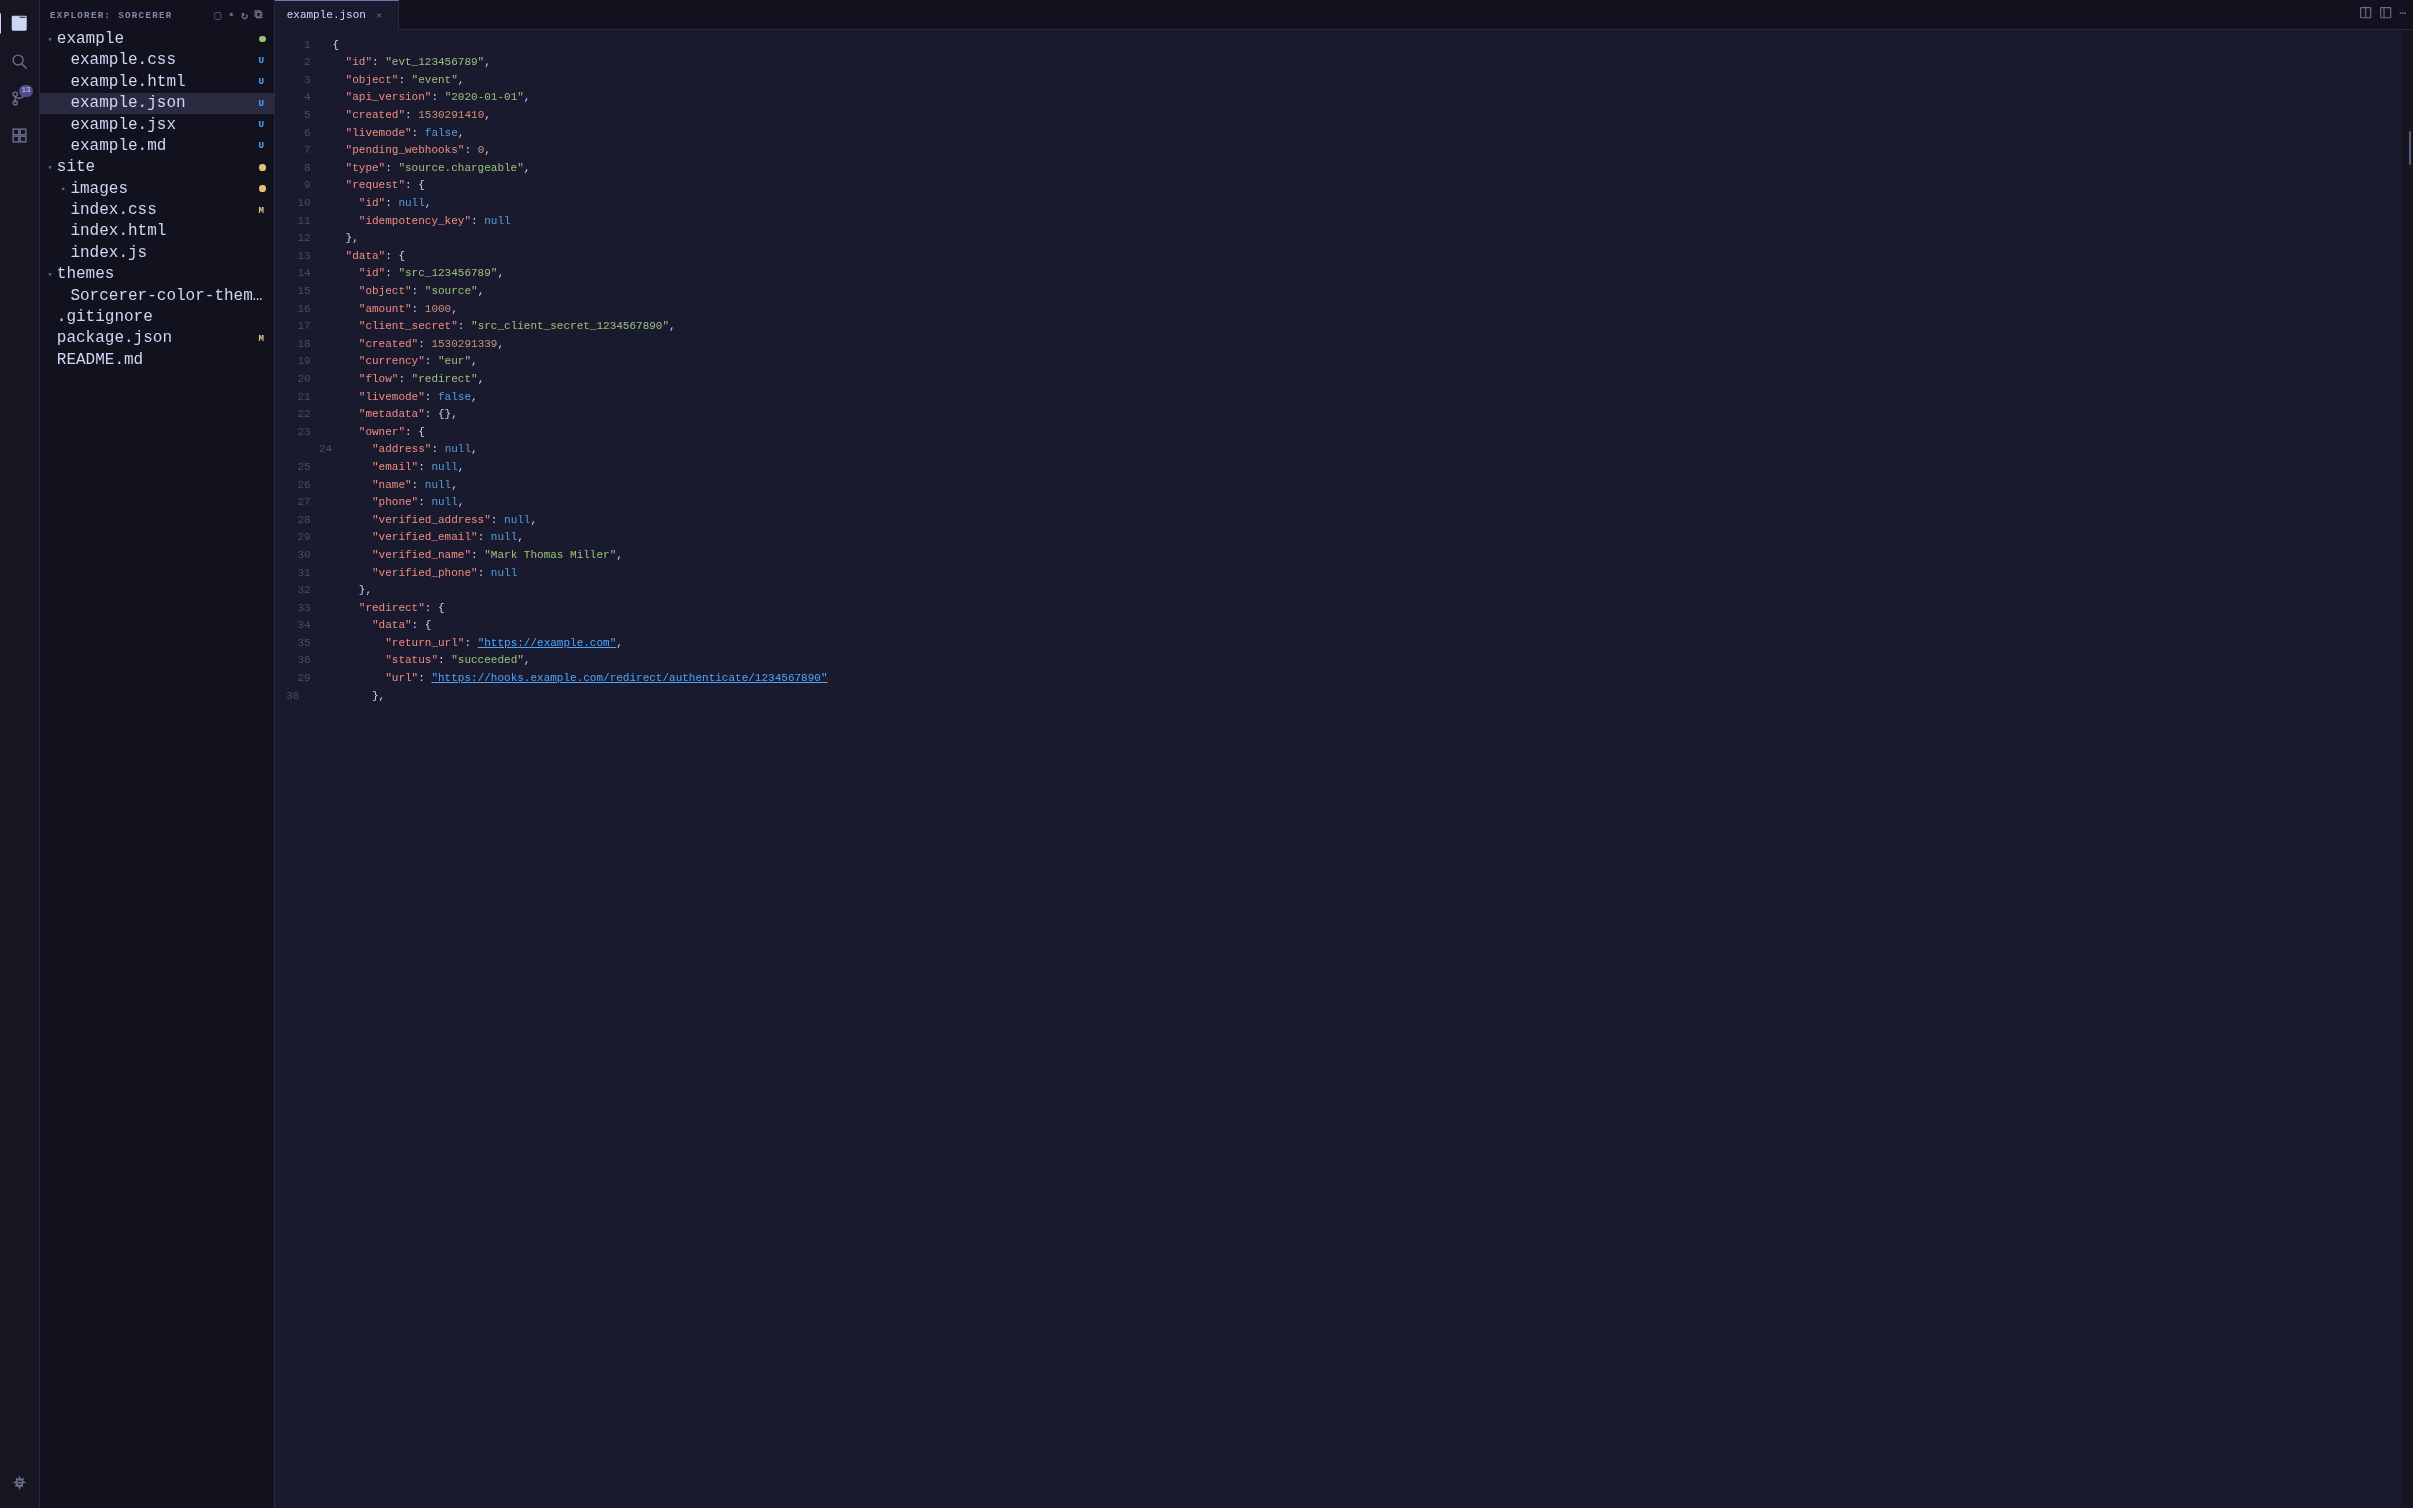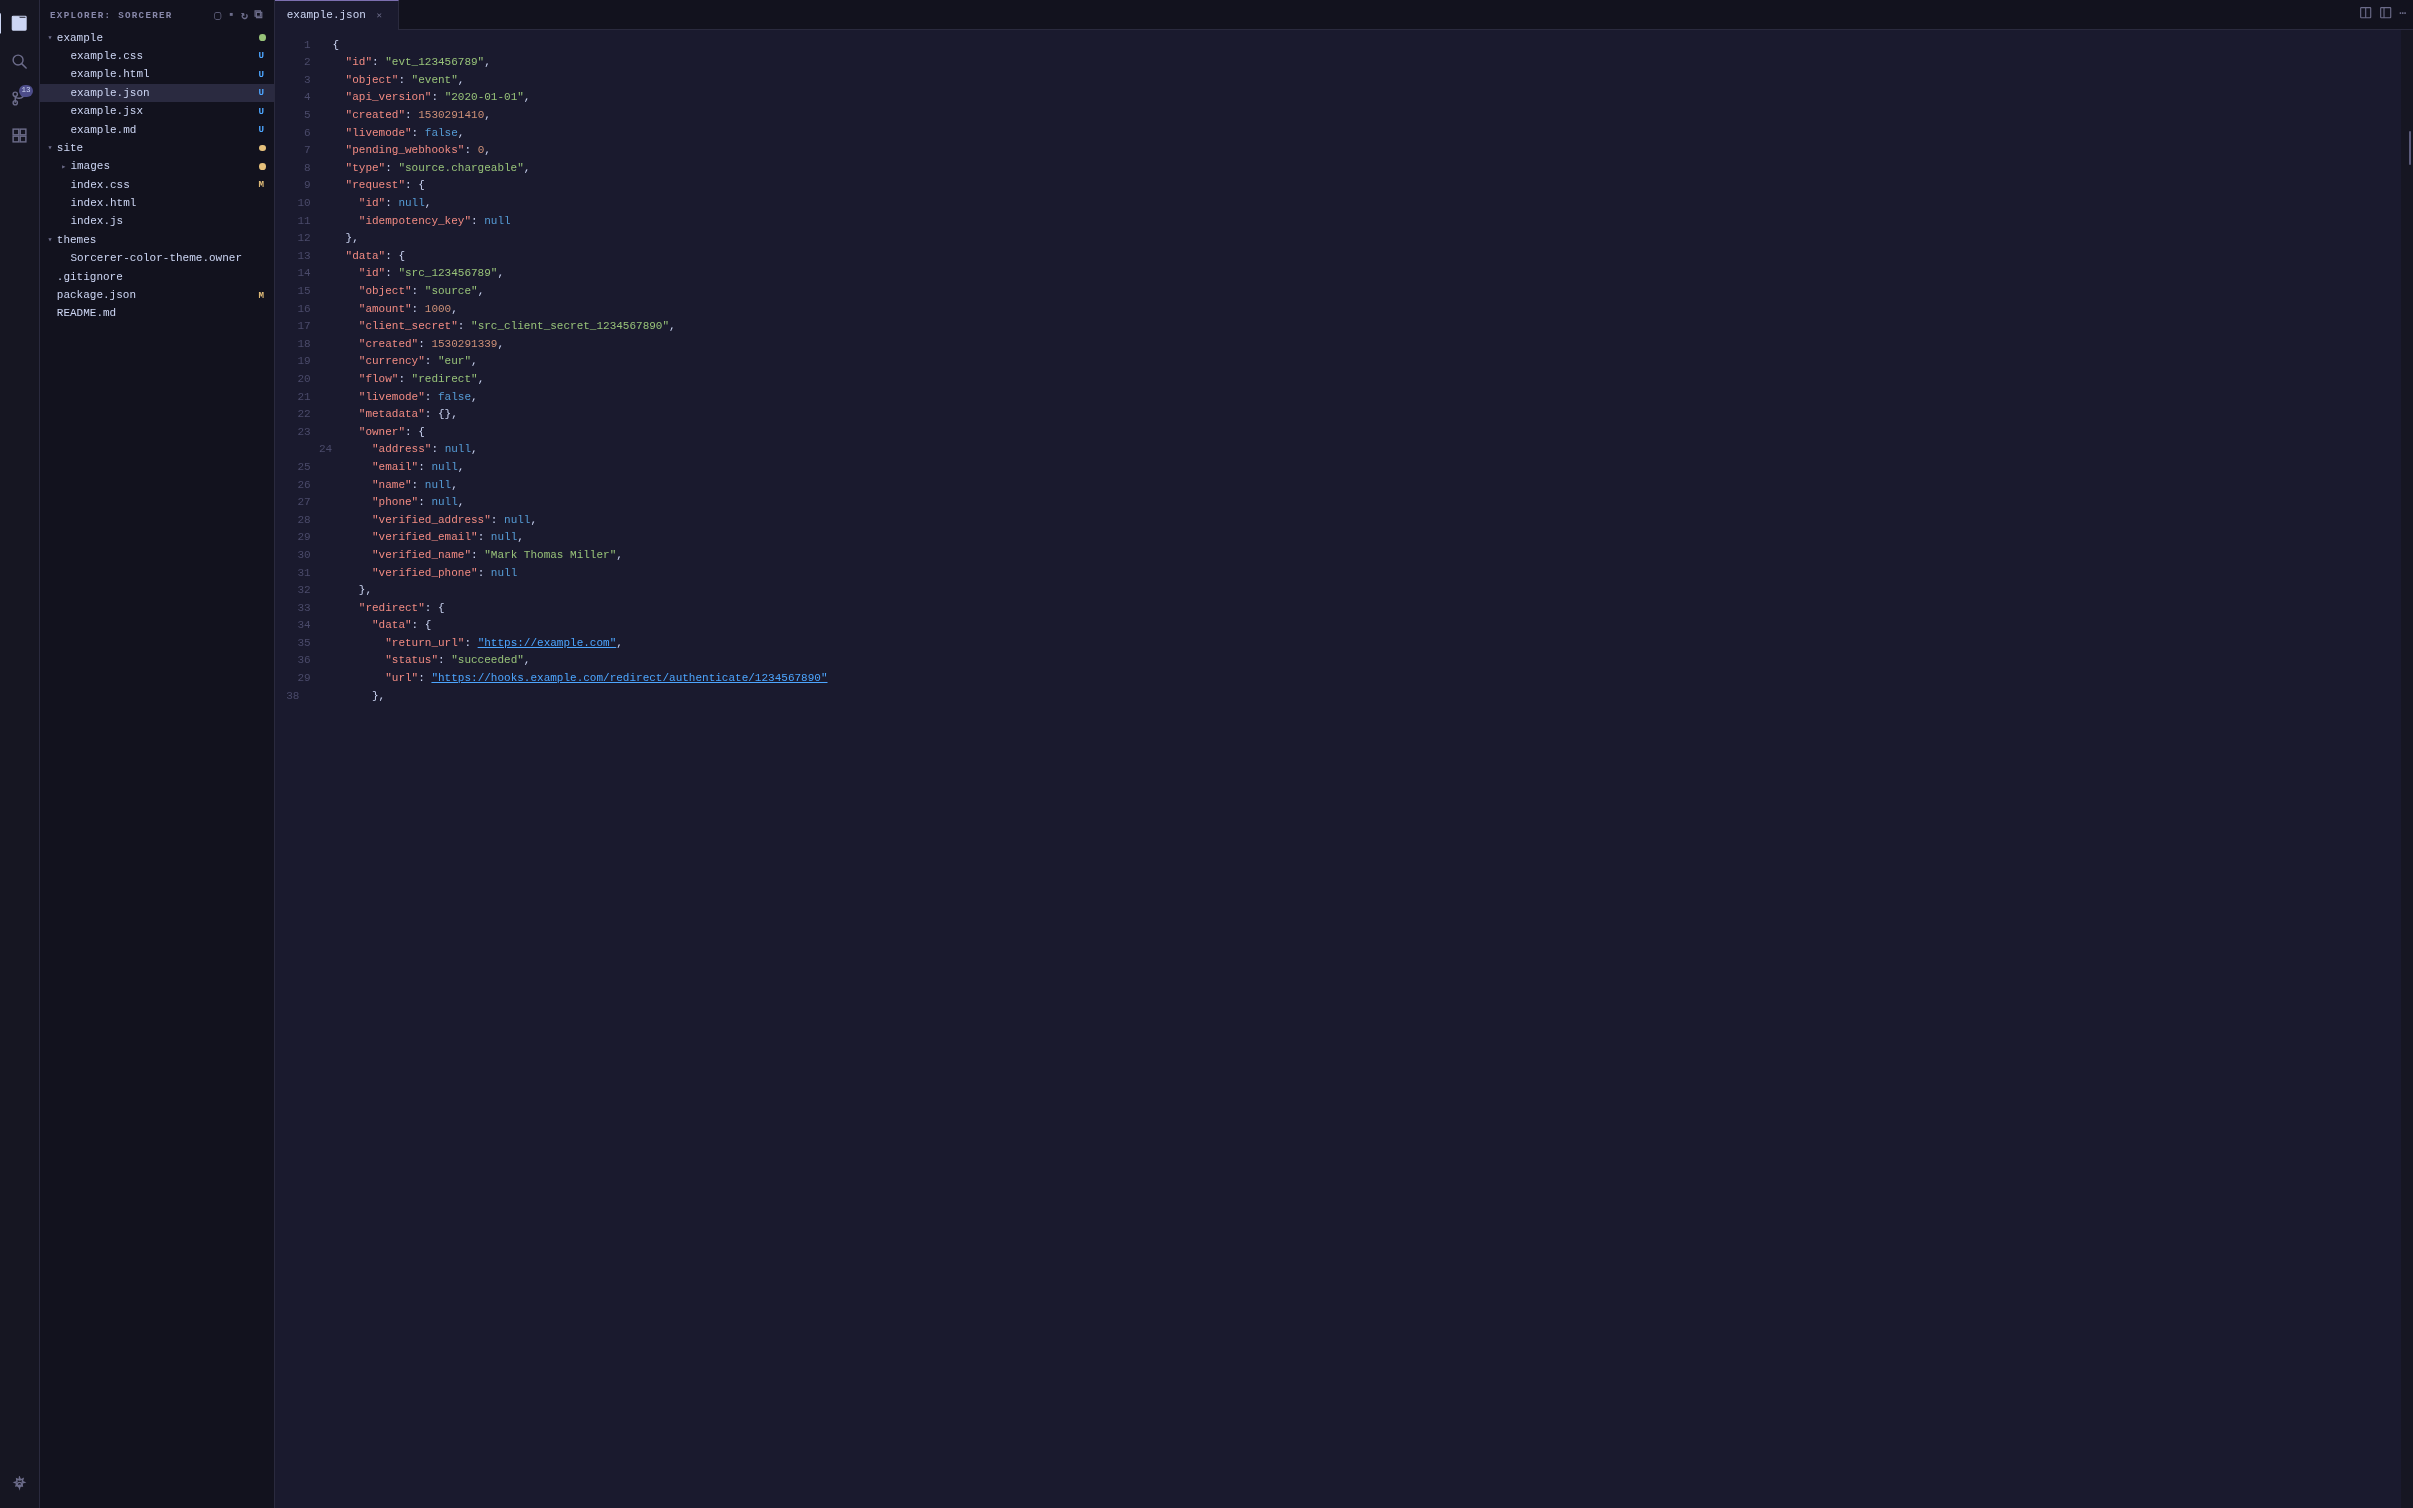--- a/index.html
+++ b/index.html
@@ -127,21 +127,21 @@
     .tree-arrow.expanded::after { content: '▾'; }
     .tree-arrow.collapsed::after { content: '▸'; }
     .tree-arrow.none { visibility: hidden; }
 
     .tree-label {
       flex: 1;
       white-space: nowrap;
       overflow: hidden;
       text-overflow: ellipsis;
       color: #cdd6f4;
-      font-size: 11px;
+      font-size: 16px;
     }
     .tree-label.folder { color: #cdd6f4; }
 
     .tree-badge {
       font-size: 9.2px;
       font-weight: 600;
       padding: 0 3.4px;
       flex-shrink: 0;
     }
     .badge-u { color: #4da6ff; }

